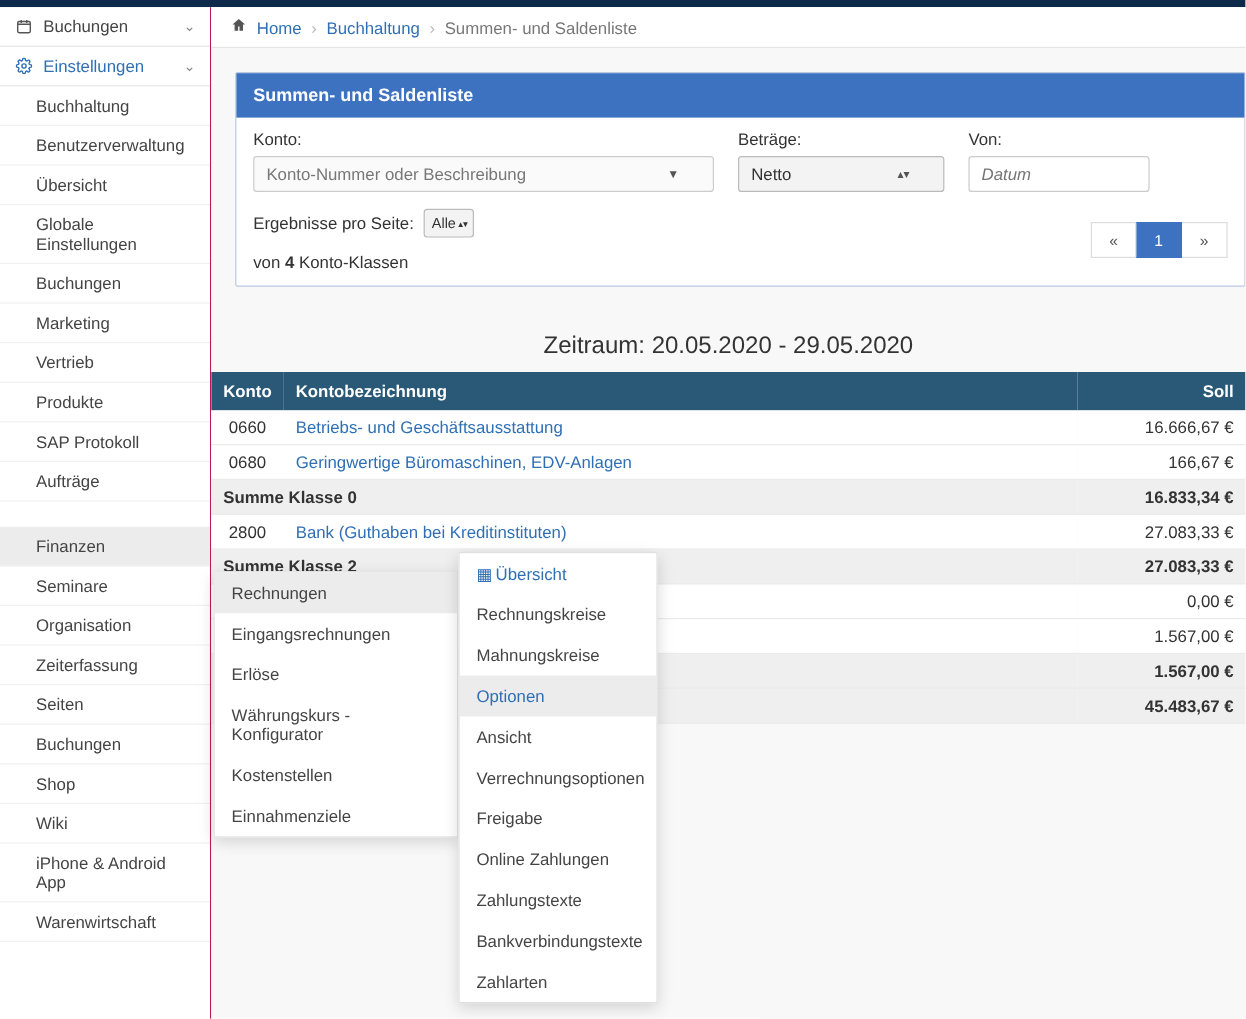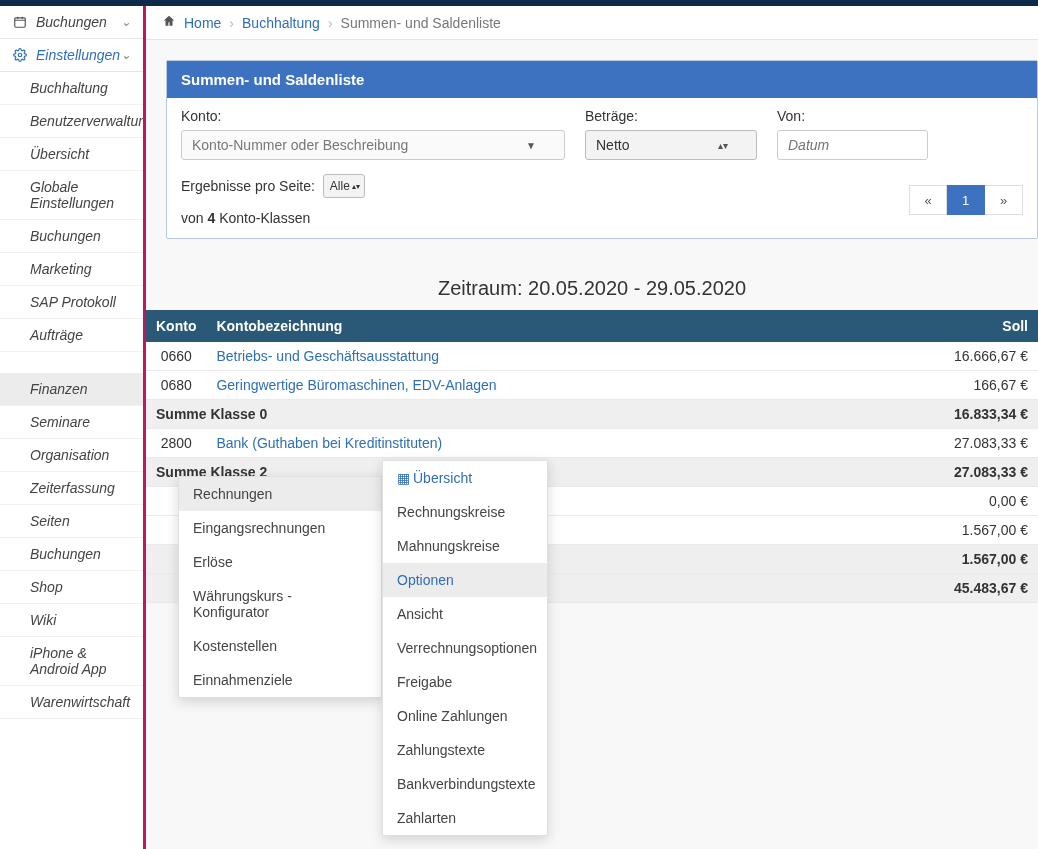--- a/index.html
+++ b/index.html
@@ -9,25 +9,24 @@
     color: #333;
     background: #fff;
     width: 1038px;
     height: 849px;
     overflow: hidden;
     position: relative;
   }
   .topbar { height: 6px; background: #0e2a4a; }
   .layout { display: flex; height: calc(100% - 6px); }
   .sidebar {
-    width: 146px;
-    background: #fff;
-    border-right: 3px solid #be185d;
+    width: 176px;
+    background: #fff;
+    border-right: 1px solid #be185d;
     overflow: hidden;
-    font-style: italic;
   }
   .sb-section {
     display: flex; align-items: center;
     padding: 8px 12px;
     border-bottom: 1px solid #e5e5e5;
     cursor: pointer;
     color: #444;
   }
   .sb-section.active { color: #2f6fb4; }
   .sb-icon {
@@ -199,20 +198,22 @@
       <span>Einstellungen</span>
       <span class="chev">⌄</span>
     </div>
     <ul class="sb-sub" id="sb-sub">
         <li>Buchhaltung</li>
         <li>Benutzerverwaltung</li>
         <li>Übersicht</li>
         <li>Globale Einstellungen</li>
         <li>Buchungen</li>
         <li>Marketing</li>
+        <li>Vertrieb</li>
+        <li>Produkte</li>
         <li>SAP Protokoll</li>
         <li>Aufträge</li>
         <li class="hover">Finanzen</li>
         <li>Seminare</li>
         <li>Organisation</li>
         <li>Zeiterfassung</li>
         <li>Seiten</li>
         <li>Buchungen</li>
         <li>Shop</li>
         <li>Wiki</li>

